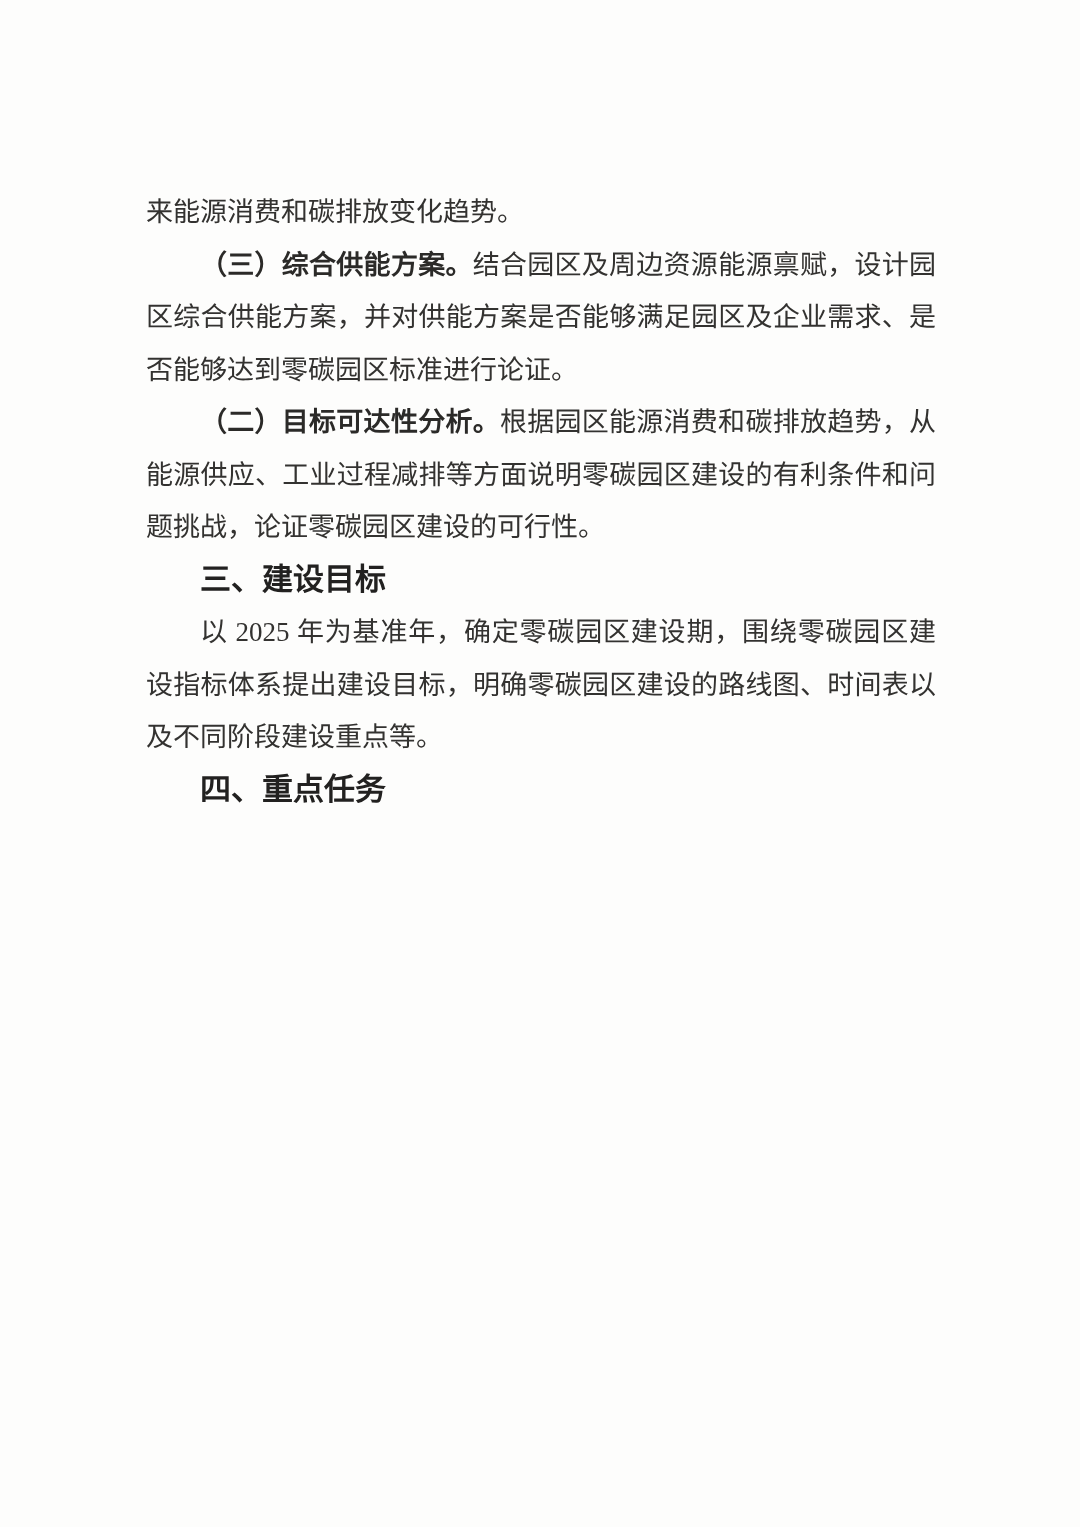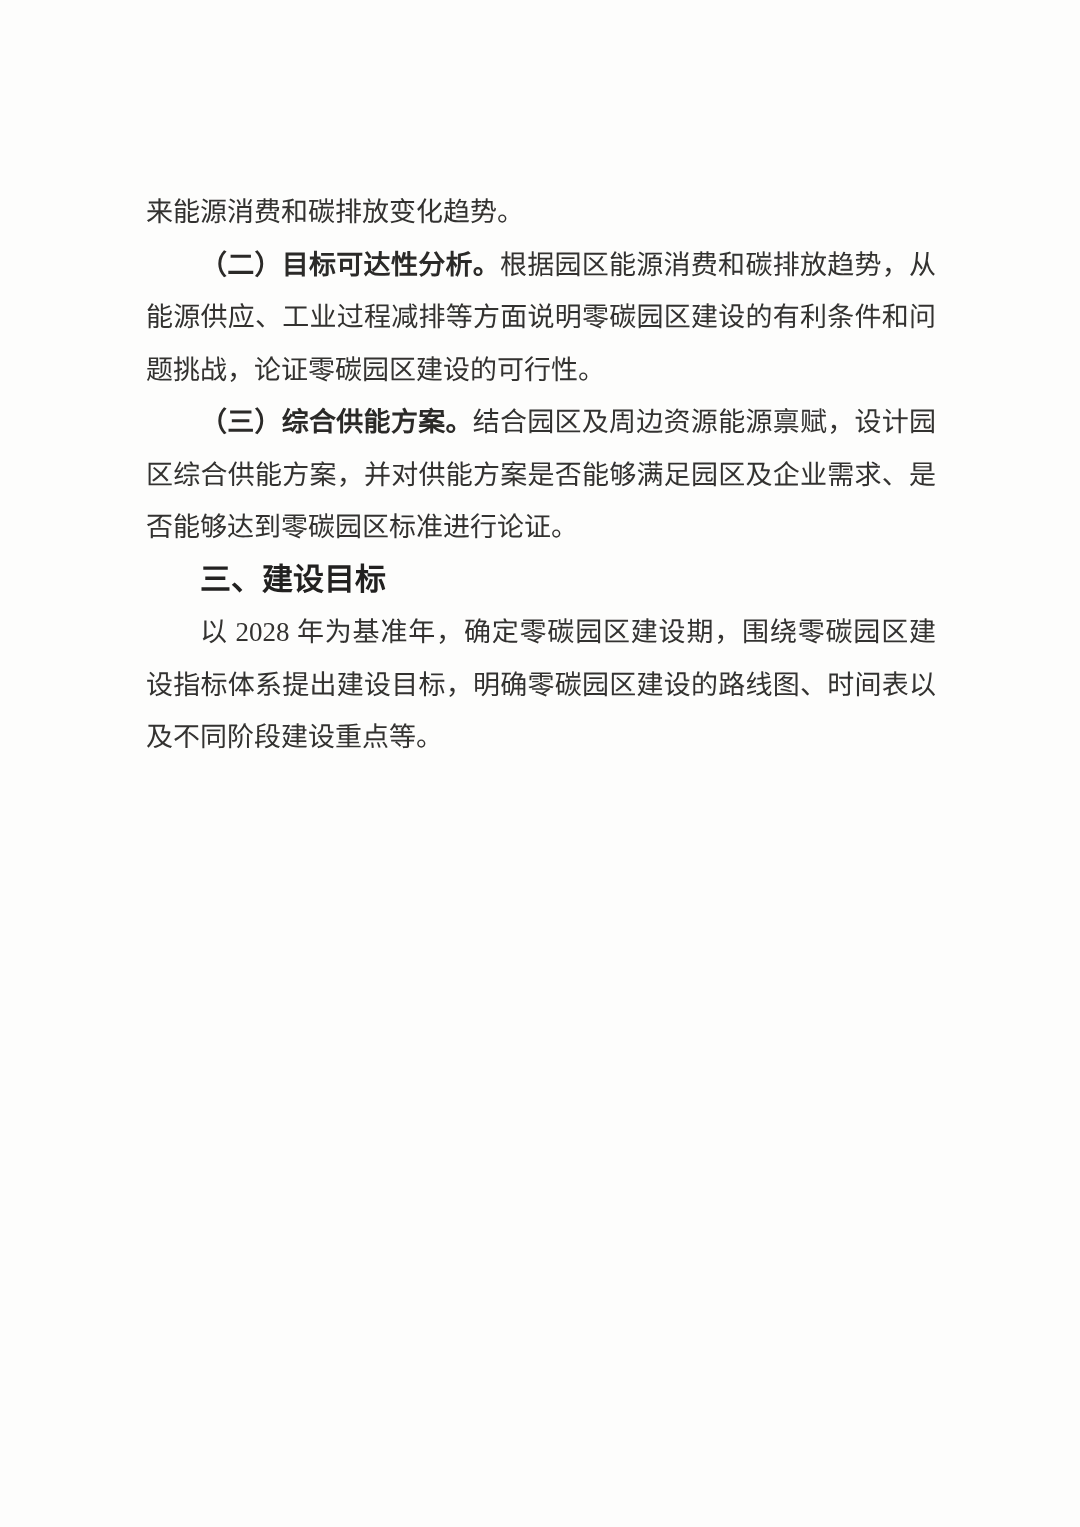--- a/index.html
+++ b/index.html
@@ -37,25 +37,26 @@
   }
 </style>
 </head>
 <body>
 
 <div class="page">
   <div class="text-block">
 
     <p class="para"><span>来能源消费和碳排放变化趋势。</span></p>
 
+    <p class="para para-indent"><span class="lead">（三）综合供能方案。</span><span>结合园区及周边资源能源禀赋，设计园区综合供能方案，并对供能方案是否能够满足园区及企业需求、是否能够达到零碳园区标准进行论证。</span></p>
+
     <p class="para para-indent"><span class="lead">（二）目标可达性分析。</span><span>根据园区能源消费和碳排放趋势，从能源供应、工业过程减排等方面说明零碳园区建设的有利条件和问题挑战，论证零碳园区建设的可行性。</span></p>
-
-    <p class="para para-indent"><span class="lead">（三）综合供能方案。</span><span>结合园区及周边资源能源禀赋，设计园区综合供能方案，并对供能方案是否能够满足园区及企业需求、是否能够达到零碳园区标准进行论证。</span></p>
 
     <h2 class="heading">三、建设目标</h2>
 
-    <p class="para para-indent">以 2028 年为基准年，确定零碳园区建设期，围绕零碳园区建设指标体系提出建设目标，明确零碳园区建设的路线图、时间表以及不同阶段建设重点等。</p>
+    <p class="para para-indent">以 2025 年为基准年，确定零碳园区建设期，围绕零碳园区建设指标体系提出建设目标，明确零碳园区建设的路线图、时间表以及不同阶段建设重点等。</p>
 
+    <h2 class="heading">四、重点任务</h2>
 
 
 
   </div>
 </div>
 
 </body></html>

